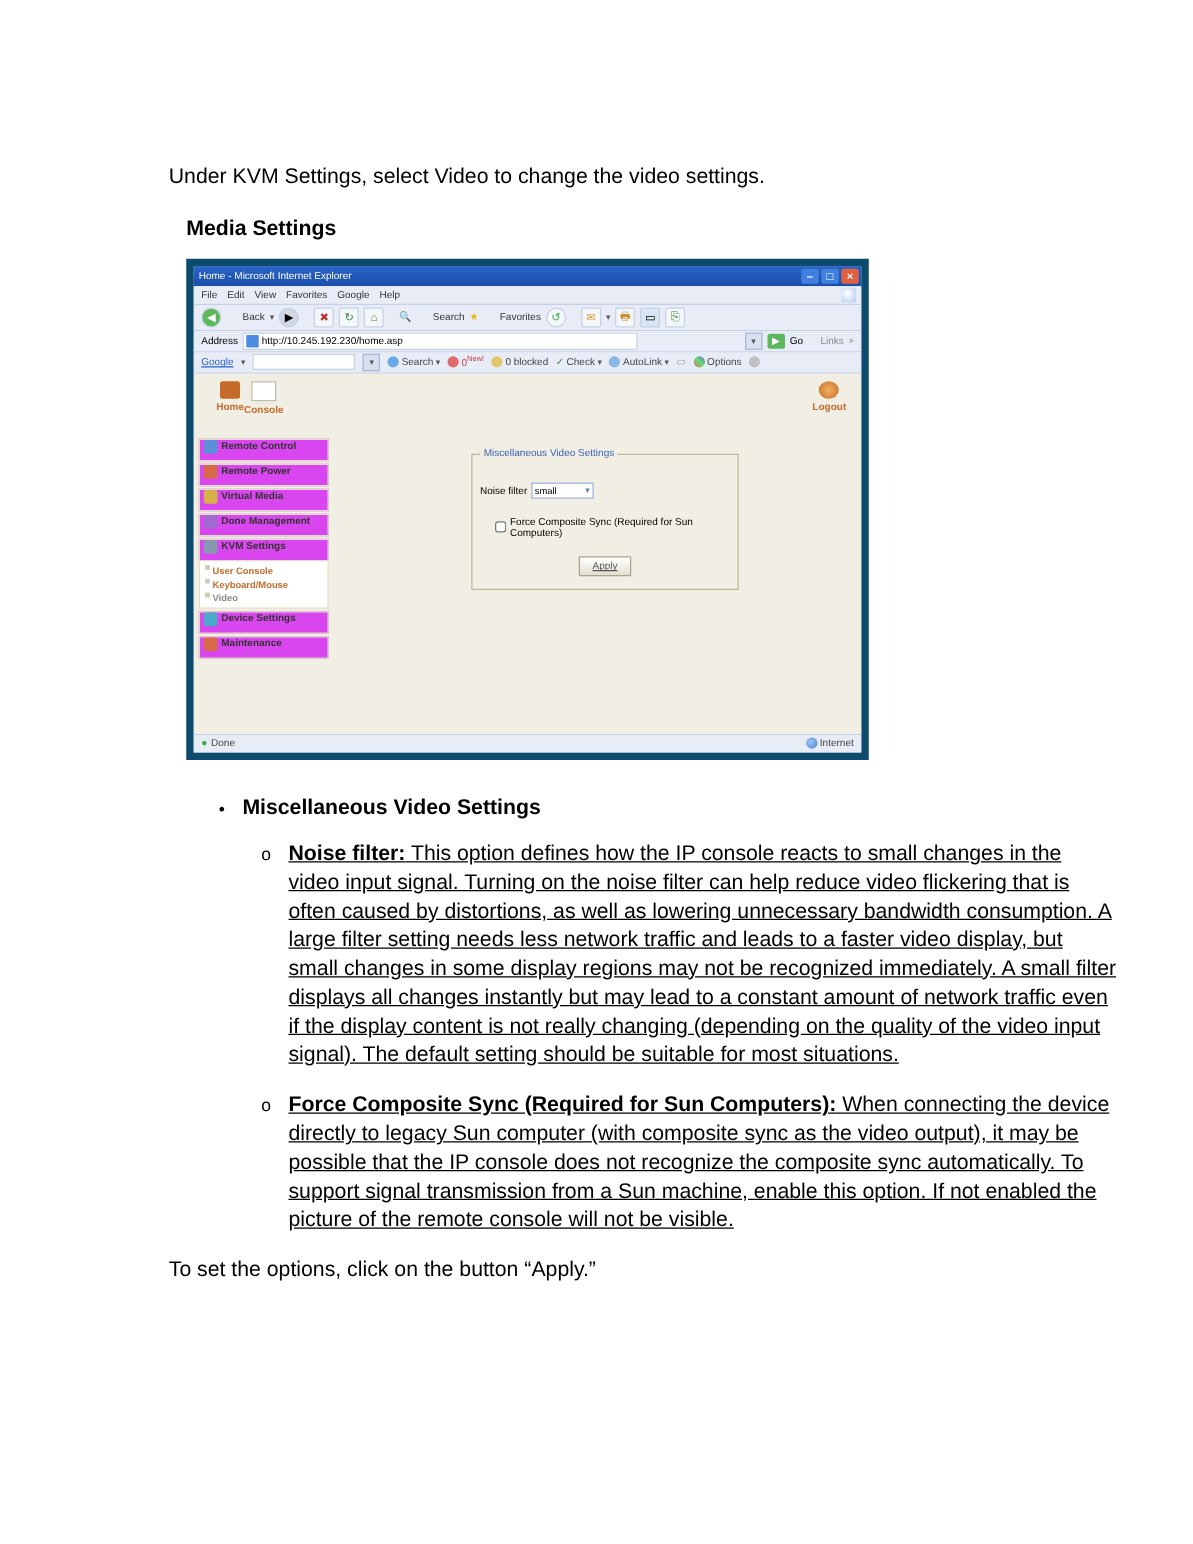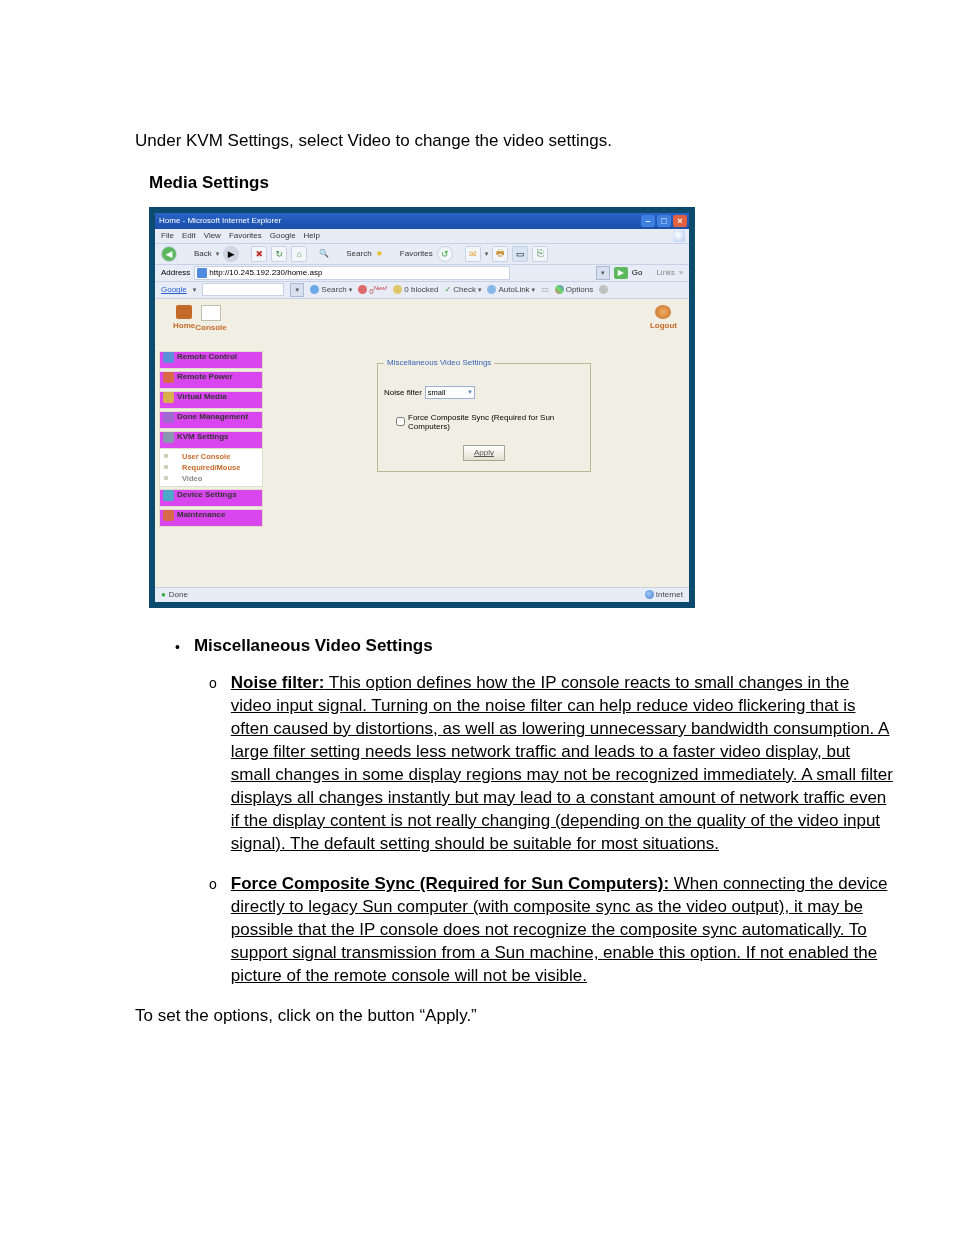--- a/index.html
+++ b/index.html
@@ -126,21 +126,21 @@
   }
   .nav-item{
     height:16px;background:#d946ef;border:1px solid #e0ddc8;margin-bottom:2px;
     display:flex;align-items:flex-start;gap:3px;padding:0 3px;font-size:8px;color:#333;font-weight:bold;
   }
   .nav-item .nico{width:11px;height:11px;border-radius:2px;}
   .nav-sub{
     background:#fff;border:1px solid #e0ddc8;border-top:none;margin-top:-2px;margin-bottom:2px;
     padding:2px 0 2px 4px;font-size:7.5px;
   }
-  .nav-sub-item{color:#c66a2a;font-weight:bold;padding:1px 0;display:flex;align-items:center;gap:14px;}
+  .nav-sub-item{color:#c66a2a;font-weight:bold;padding:1px 0;display:flex;align-items:flex-start;gap:2px;}
   .nav-sub-item.sel{color:#888;}
   .nav-sub-item .dot{width:4px;height:4px;background:#d0ccb8;border-radius:1px;}
   .fieldset-wrap{
     position:absolute;left:222px;top:64px;width:200px;
     border:1px solid #bcb998;padding:8px 6px 10px 6px;
   }
   .fieldset-wrap .legend{
     position:absolute;top:-6px;left:6px;background:#f1efe3;padding:0 3px;font-size:8px;color:#3a62b8;
   }
   .form-row{display:flex;align-items:center;gap:3px;font-size:8px;margin:14px 0;}
@@ -317,21 +317,21 @@
             <div class="nico" style="background:#8898b0;"></div>
             <span>KVM Settings</span>
           </div>
         <div class="nav-sub">
           <div class="nav-sub-item">
               <div class="dot"></div>
               <span>User Console</span>
             </div>
           <div class="nav-sub-item">
               <div class="dot"></div>
-              <span>Required/Mouse</span>
+              <span>Keyboard/Mouse</span>
             </div>
           <div class="nav-sub-item sel">
               <div class="dot"></div>
               <span>Video</span>
             </div>
         </div>
         <div class="nav-item">
             <div class="nico" style="background:#4aa8c8;"></div>
             <span>Device Settings</span>
           </div>

